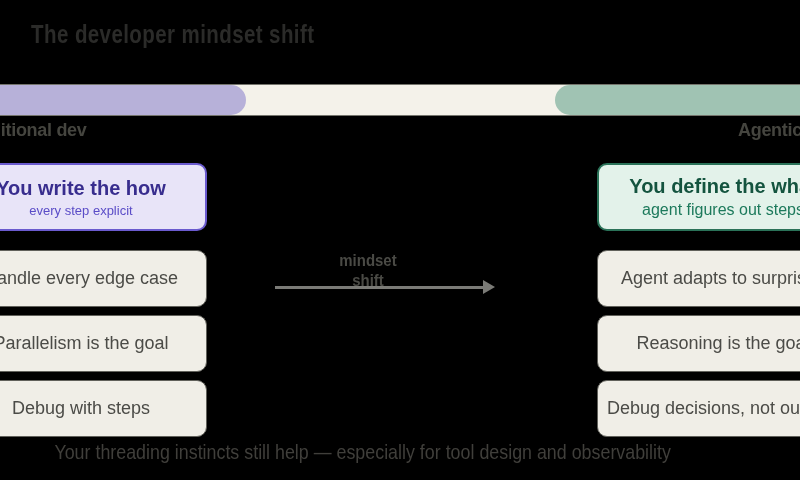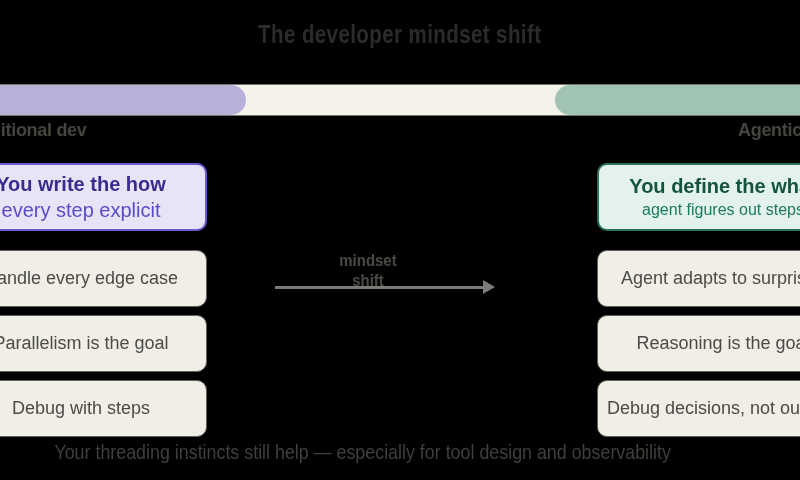--- a/index.html
+++ b/index.html
@@ -3,21 +3,21 @@
 <meta charset="utf-8">
 <style>
   html,body{margin:0;padding:0;}
   body{
     width:800px;height:480px;position:relative;overflow:hidden;
     background:#000;
     font-family:"Liberation Sans", sans-serif;
     -webkit-font-smoothing:antialiased;
   }
   
-  .title-wrap{position:absolute;top:20px;left:0;width:800px;text-align:center;}
+  .title-wrap{position:absolute;top:20px;left:0;width:800px;text-align:left;}
   .title{
     display:inline-block;font-size:25px;font-weight:bold;color:#2b2b29;
     transform:scaleX(0.82);transform-origin:center;white-space:nowrap;letter-spacing:0.5px;
   }
   
   .spectrum{
     position:absolute;top:84px;left:0;width:800px;height:32px;box-sizing:border-box;
     background:var(--track, #f4f2ea);
     border-top:1px solid #74746c;border-bottom:1px solid #74746c;
     overflow:hidden;
@@ -47,21 +47,21 @@
   .box.neutral{
     background:var(--neutral-box-bg, #f0eee7);
     border:1.5px solid var(--neutral-box-border, #61615b);
     font-size:18px;color:#4b4b47;
   }
   .box.hl-purple{
     background:var(--purple-box-bg, #e8e4f8);
     border:2px solid var(--purple-box-border, #6a5ace);
   }
   .box.hl-purple .hl-head{font-size:20px;font-weight:bold;color:var(--purple-box-text, #382d8e);}
-  .box.hl-purple .hl-sub{font-size:20px;color:var(--purple-box-subtext, #5a4cc7);margin-top:3px;}
+  .box.hl-purple .hl-sub{font-size:13px;color:var(--purple-box-subtext, #5a4cc7);margin-top:3px;}
   .box.hl-green{
     background:var(--green-box-bg, #e3f2ea);
     border:2px solid var(--green-box-border, #2a7258);
   }
   .box.hl-green .hl-head{font-size:20px;font-weight:bold;color:var(--green-box-text, #14543f);}
   .box.hl-green .hl-sub{font-size:16px;color:var(--green-box-subtext, #1d7a5c);margin-top:3px;}
   
   .arrow-label{
     position:absolute;left:298px;top:251px;width:140px;height:39px;overflow:hidden;
     text-align:center;font-size:17px;font-weight:bold;line-height:20px;color:#4a4a45;

